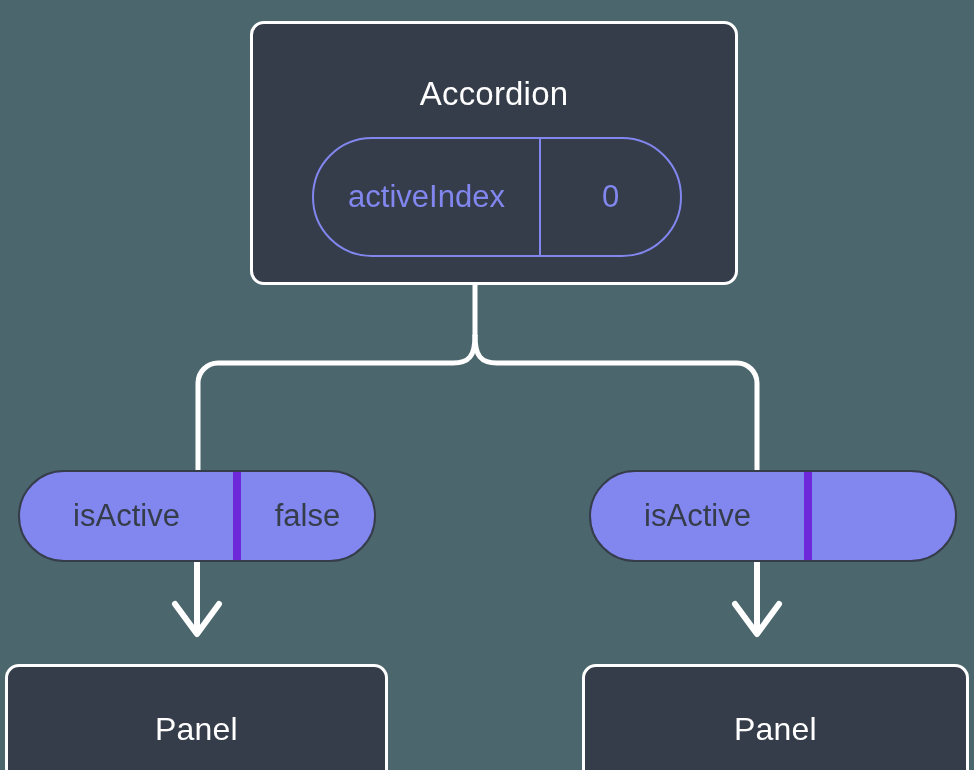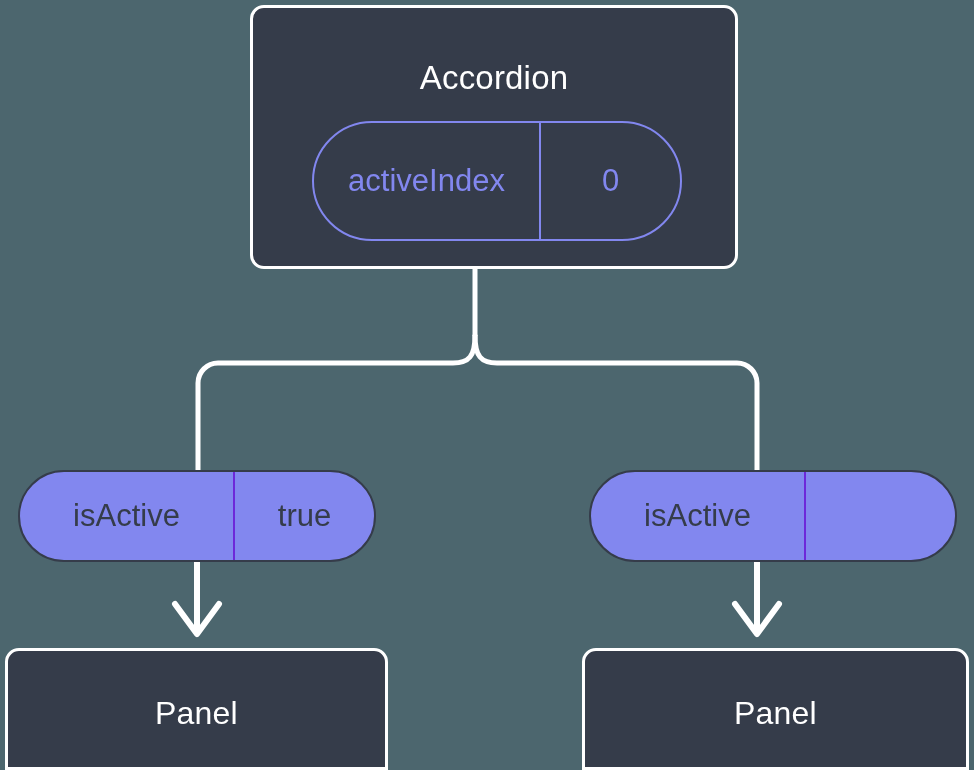--- a/index.html
+++ b/index.html
@@ -30,20 +30,21 @@
   }
 
   
   .card {
     position: absolute;
     box-sizing: border-box;
     background: #353c4a;
     border: 3px solid #ffffff;
     border-radius: 14px;
     z-index: 2;
+    margin-top: 16px;
   }
 
   #accordion-card {
     left: 250px;
     top: 5px;
     width: 488px;
     height: 264px;
   }
 
   .card-title {
@@ -119,21 +120,21 @@
     display: flex;
     align-items: center;
     justify-content: center;
     font-size: 31px;
     font-weight: 400;
     color: #353c4a;
     white-space: nowrap;
   }
 
   .pill-filled .pill-key {
-    border-right: 2px solid #6d28d9;
+    border-right: 8px solid #6d28d9;
   }
 
   #left-state-pill {
     left: 18px;
     top: 470px;
     width: 358px;
     height: 92px;
   }
   #left-state-pill .pill-key { width: 213px; }
   #left-state-pill .pill-val { flex: 1 1 auto; }
@@ -208,21 +209,21 @@
     <div class="card-title">Accordion</div>
 
     <div class="pill-outline" id="accordion-prop">
       <div class="pill-key">activeIndex</div>
       <div class="pill-val">0</div>
     </div>
   </div>
 
   <div class="pill-filled" id="left-state-pill">
     <div class="pill-key">isActive</div>
-    <div class="pill-val">true</div>
+    <div class="pill-val">false</div>
   </div>
 
   <div class="pill-filled" id="right-state-pill">
     <div class="pill-key">isActive</div>
   </div>
 
   <div class="card" id="left-panel-card">
     <div class="card-title">Panel</div>
   </div>
 

